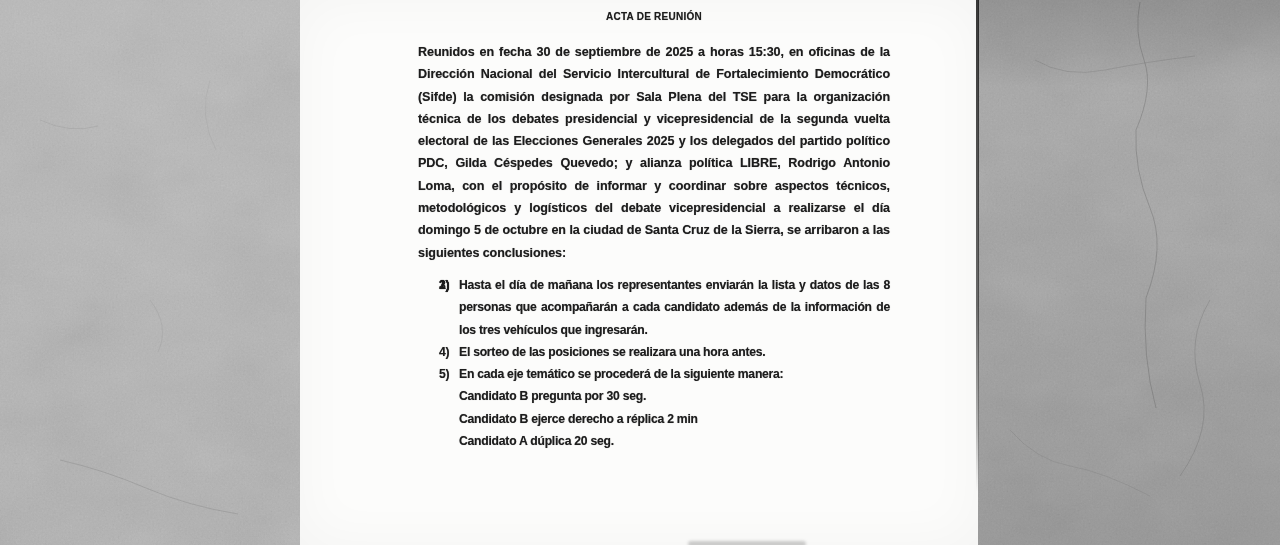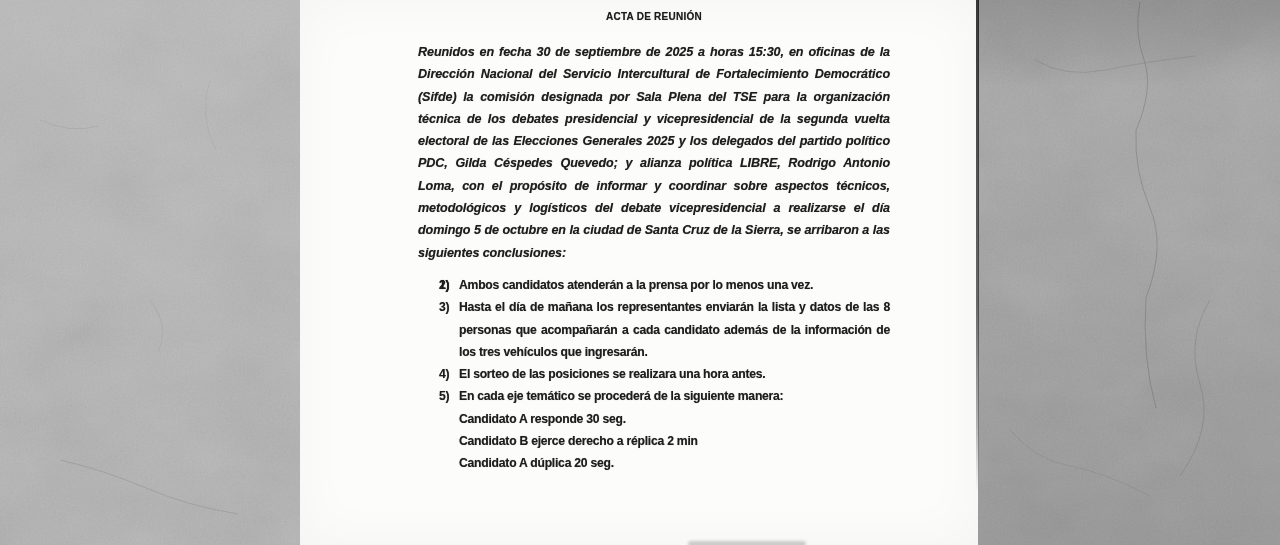--- a/index.html
+++ b/index.html
@@ -27,21 +27,21 @@
     position:absolute;left:118px;top:8px;width:472px;
     color:var(--text,#1d1d1d);
     font-weight:700;
     font-size:12.6px;letter-spacing:-0.1px;line-height:22.3px;
     text-shadow:0 0 0.7px rgba(25,25,25,0.55);
   }
   .doc-title{
     text-align:center;font-size:10px;letter-spacing:0.25px;
     margin:0 0 15px 0;line-height:18px;font-weight:700;
   }
-  .doc-paragraph{text-align:justify;margin:0;font-style:italic;}
+  .doc-paragraph{text-align:justify;margin:0;}
   .conclusions{margin:10px 0 0 0;padding:0;list-style:none;
     font-size:12.2px;letter-spacing:-0.25px;}
   .conclusion{position:relative;padding-left:41px;text-align:justify;}
   .conclusion-num{position:absolute;left:21px;top:0;}
   .sub-lines{}
   .sub-line{}
   .cutoff-hint{
     position:absolute;left:388px;top:541px;width:118px;height:6px;
     background:rgba(105,105,105,0.32);filter:blur(1.7px);border-radius:3px;
   }
@@ -88,41 +88,40 @@
       <p class="doc-paragraph">Reunidos en fecha 30 de septiembre de 2025 a horas 15:30, en oficinas de la Dirección Nacional del Servicio Intercultural de Fortalecimiento Democrático (Sifde) la comisión designada por Sala Plena del TSE para la organización técnica de los debates presidencial y vicepresidencial de la segunda vuelta electoral de las Elecciones Generales 2025 y los delegados del partido político PDC, Gilda Céspedes Quevedo; y alianza política LIBRE, Rodrigo Antonio Loma, con el propósito de informar y coordinar sobre aspectos técnicos, metodológicos y logísticos del debate vicepresidencial a realizarse el día domingo 5 de octubre en la ciudad de Santa Cruz de la Sierra, se arribaron a las siguientes conclusiones:</p>
 
       <ol class="conclusions">
   <li class="conclusion">
     <span class="conclusion-num">1)</span>
     <div class="sub-lines"></div>
   </li>
 
   <li class="conclusion">
     <span class="conclusion-num">2)</span>
-    <span>Ambos candidatos atenderán a la prensa por lo menos una vez.</span>
     <div class="sub-lines"></div>
   </li>
 
   <li class="conclusion">
     <span class="conclusion-num">3)</span>
     <span>Hasta el día de mañana los representantes enviarán la lista y datos de las 8 personas que acompañarán a cada candidato además de la información de los tres vehículos que ingresarán.</span>
     <div class="sub-lines"></div>
   </li>
 
   <li class="conclusion">
     <span class="conclusion-num">4)</span>
     <span>El sorteo de las posiciones se realizara una hora antes.</span>
     <div class="sub-lines"></div>
   </li>
 
   <li class="conclusion">
     <span class="conclusion-num">5)</span>
     <span>En cada eje temático se procederá de la siguiente manera:</span>
     <div class="sub-lines">
-              <div class="sub-line">Candidato A responde 30 seg.</div>
+              <div class="sub-line">Candidato B pregunta por 30 seg.</div>
               <div class="sub-line">Candidato B ejerce derecho a réplica 2 min</div>
               <div class="sub-line">Candidato A dúplica 20 seg.</div>
             </div>
   </li>
 </ol>
 
     </div>
     <div class="cutoff-hint"></div>
   </div>
 

